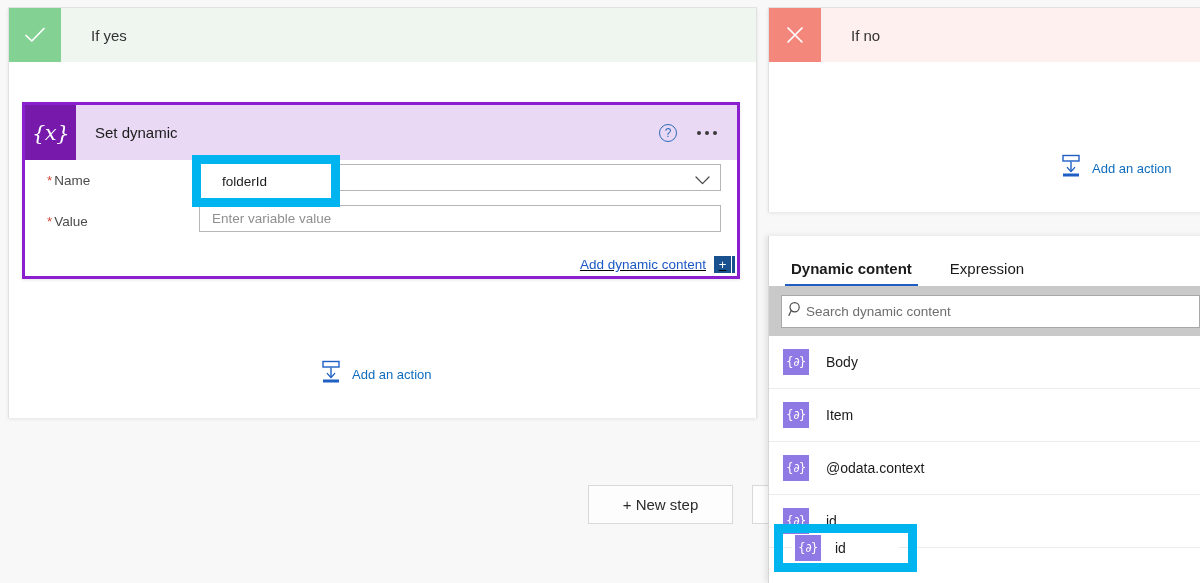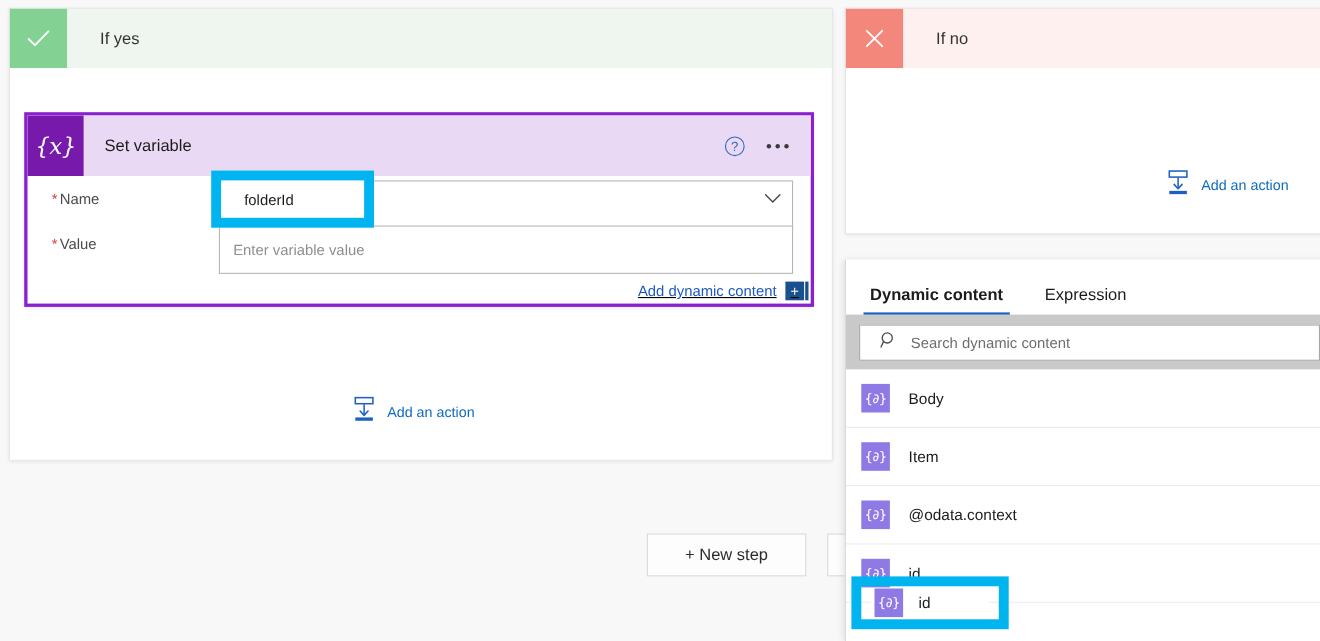--- a/index.html
+++ b/index.html
@@ -121,21 +121,21 @@
   }
   .field-label {
     width: 152px;
     font-size: 13.5px; color: #4b4b4b;
     white-space: nowrap;
   }
   .field-label .req { color: #d14836; margin-right: 2px; }
 
   .field-control { position: relative; width: 522px; height: 33px; }
   .combo, .textinput {
-    width: 100%; height: 44px;
+    width: 100%; height: 27px;
     border: 1px solid #b6b6b6;
     background: #fff;
     font-size: 13.5px;
     color: #1b1b1b;
     padding: 0 12px;
     font-family: "Liberation Sans", sans-serif;
     outline: none;
   }
   .textinput::placeholder { color: #8f8f8f; }
   .combo-caret {
@@ -216,22 +216,21 @@
     padding: 8px 10px 8px 12px;
     height: 50px;
     display: flex; align-items: center;
   }
   .dp-searchbox {
     flex: 1;
     height: 33px;
     background: #fff;
     border: 1px solid #a8a8a8;
     display: flex; align-items: center;
-    padding: 0 18px;
-    gap: 10px;
+    padding: 0 6px;
   }
   .dp-searchbox input {
     border: none; outline: none;
     flex: 1;
     font-size: 13.5px;
     color: #1b1b1b;
     font-family: "Liberation Sans", sans-serif;
     background: transparent;
   }
   .dp-searchbox input::placeholder { color: #6e6e6e; }
@@ -338,21 +337,21 @@
         <path d="M7.4 13.6 L11 17.6 L14.6 13.6" fill="none" stroke="#1f5fc4" stroke-width="1.4" stroke-linecap="round" stroke-linejoin="round"></path>
         <rect x="3" y="19.5" width="16" height="3" fill="#1f5fc4"></rect>
       </svg>
     </span>
     <span class="label">Add an action</span>
   </div>
 
   <div id="set-variable-card">
     <div class="sv-header">
       <div class="sv-icon">{x}</div>
-      <div class="sv-title">Set variable</div>
+      <div class="sv-title">Set dynamic</div>
       <div class="sv-header-actions">
         <div class="help-circle">?</div>
         <div class="ellipsis">
             <i></i>
             <i></i>
             <i></i>
           </div>
       </div>
     </div>
 

